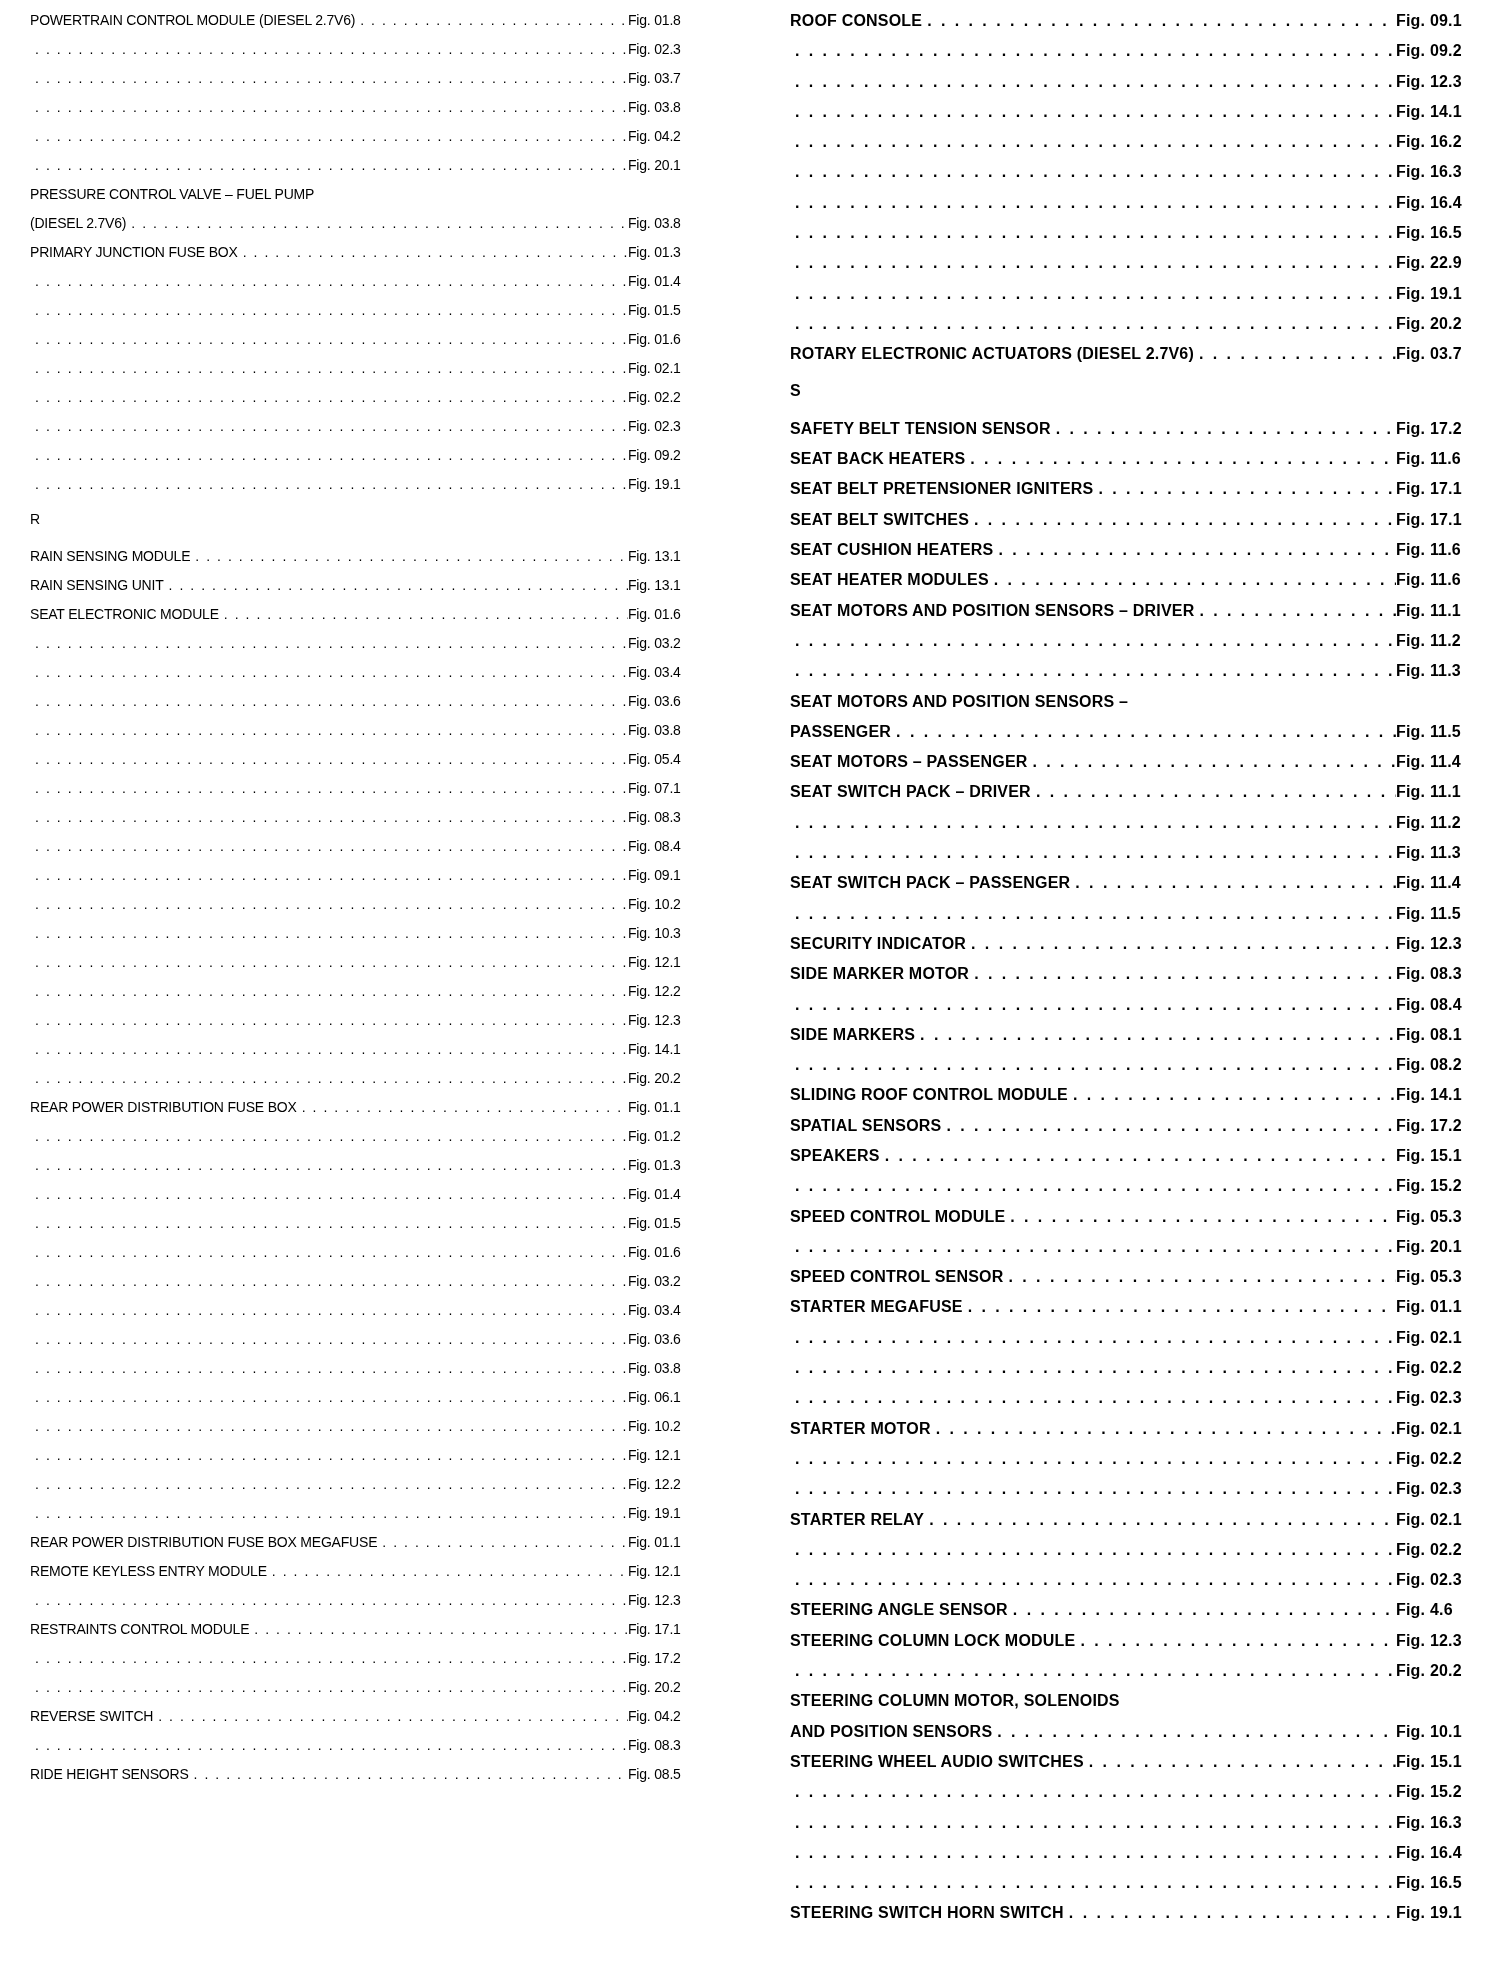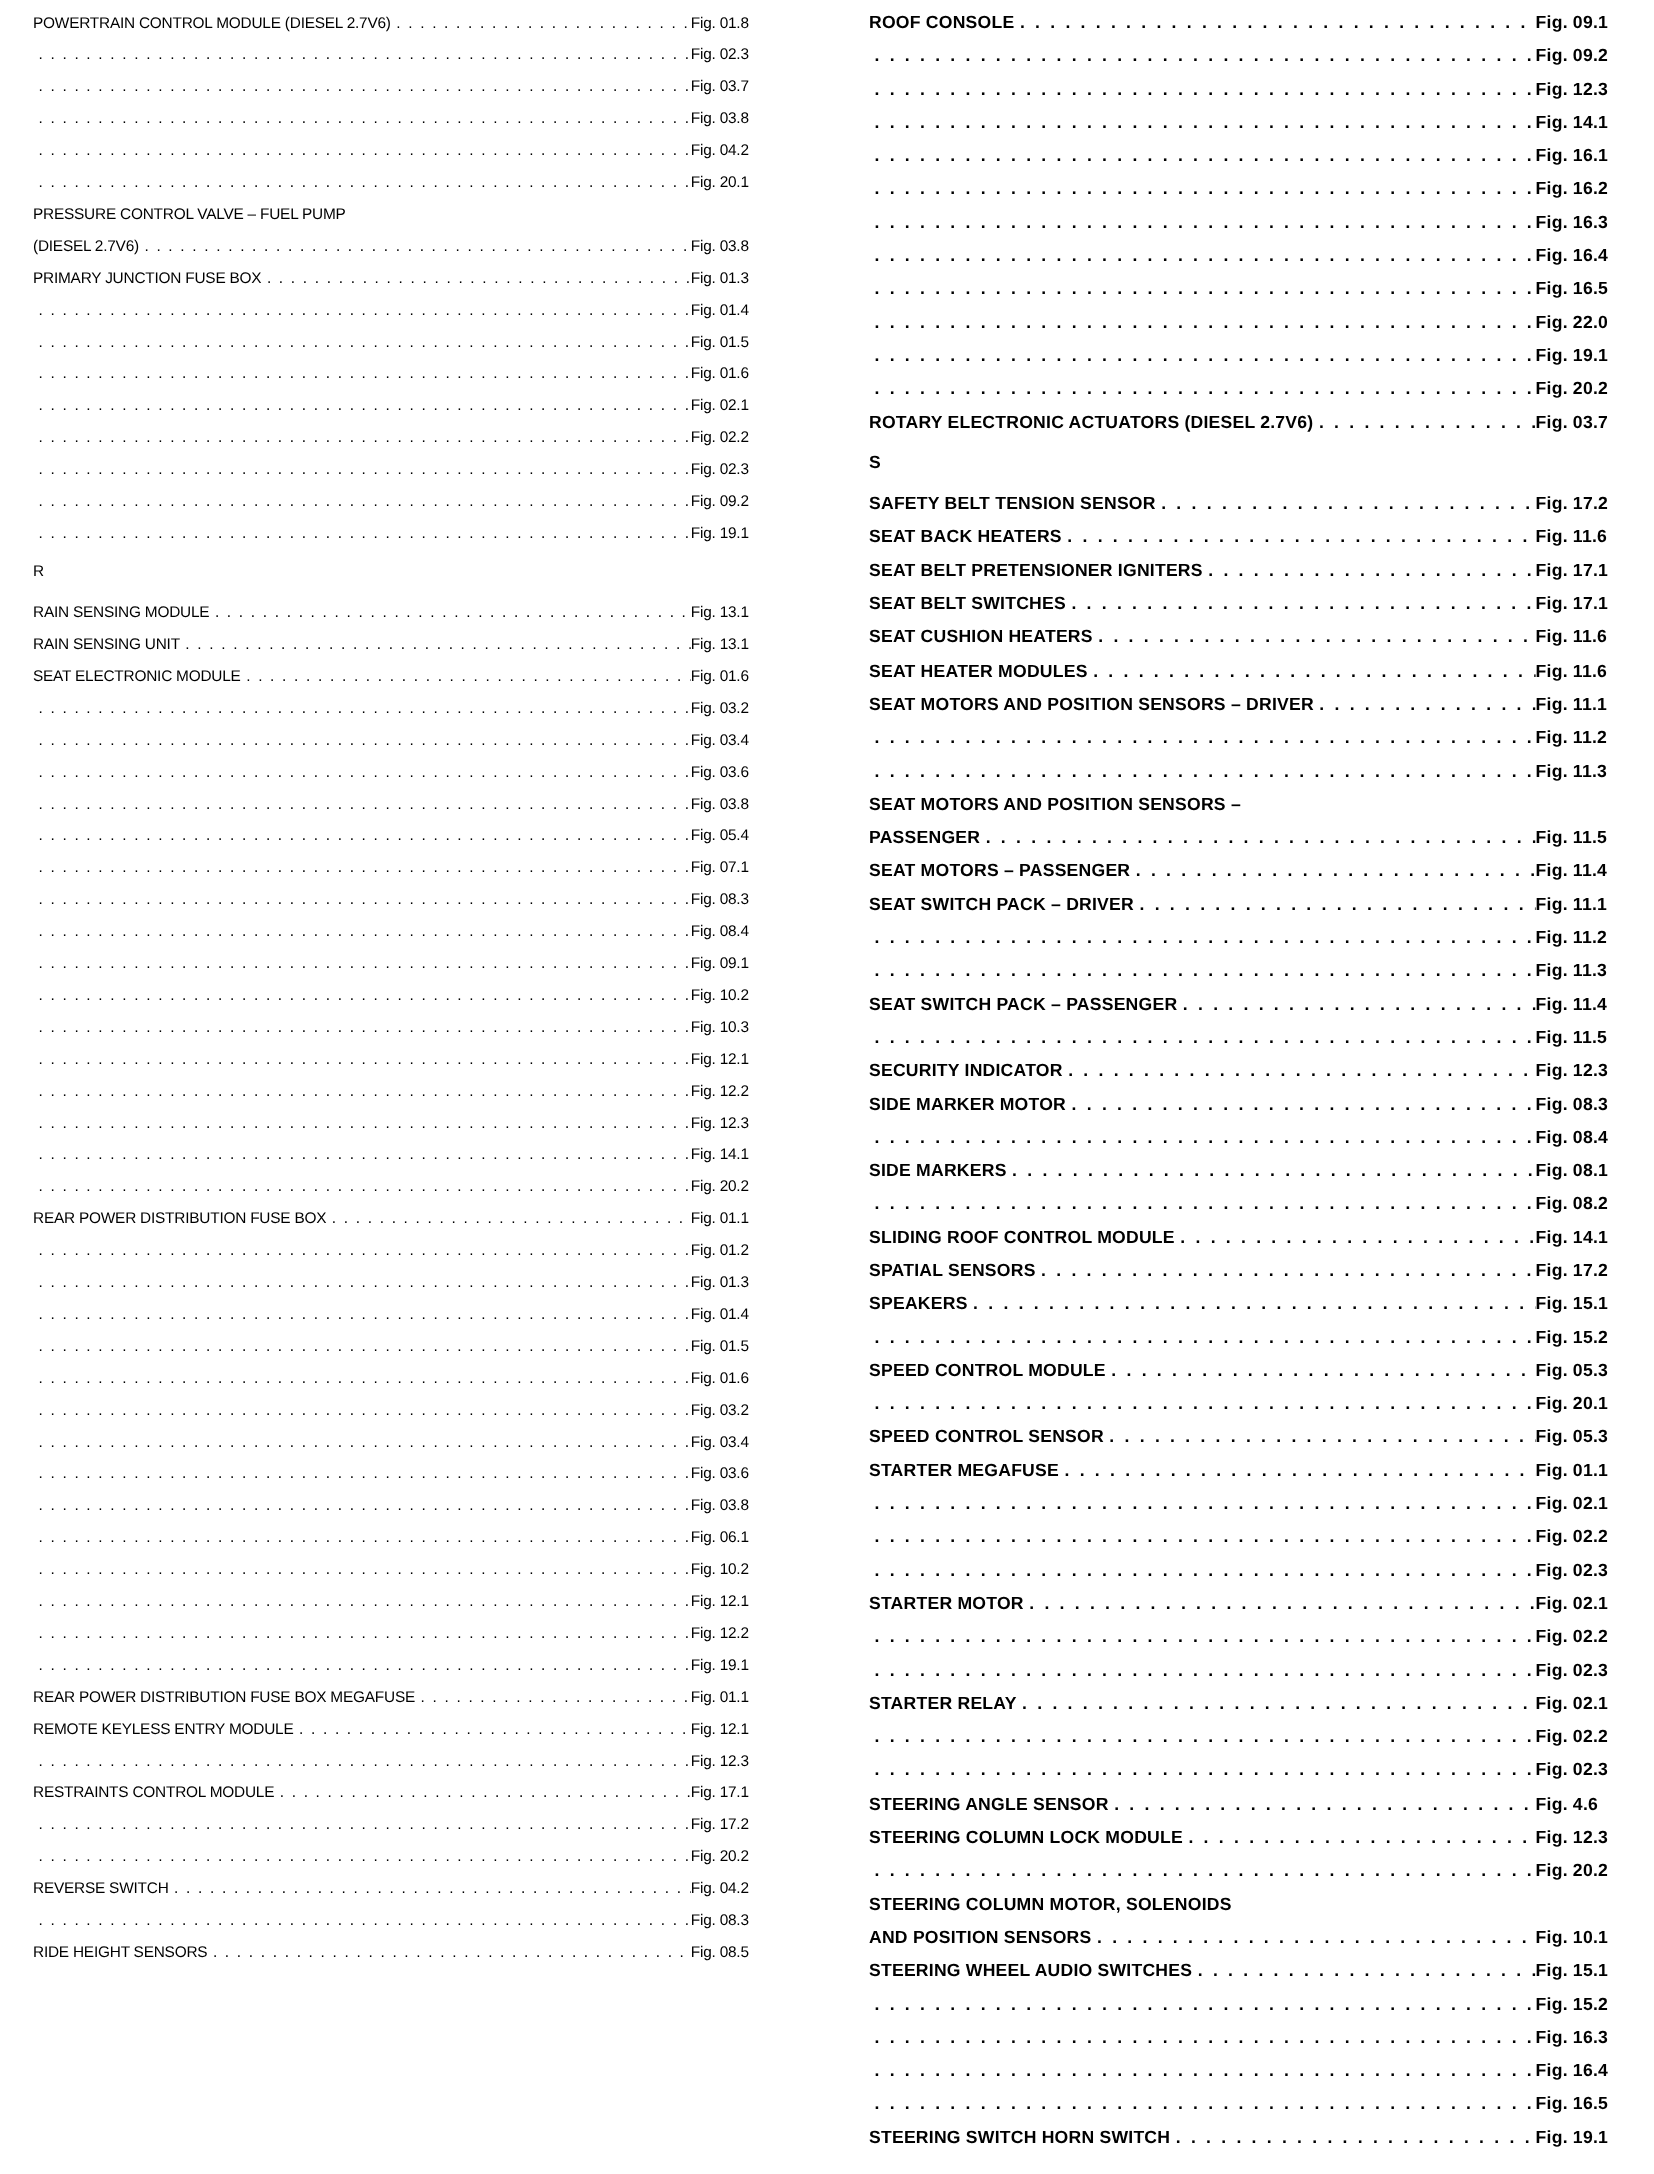--- a/index.html
+++ b/index.html
@@ -363,46 +363,41 @@
     <span class="fig">Fig. 12.3</span>
   </div>
       <div class="line cont">
     <span class="label"></span>
     <span class="leader"></span>
     <span class="fig">Fig. 14.1</span>
   </div>
       <div class="line cont">
     <span class="label"></span>
     <span class="leader"></span>
-    <span class="fig">Fig. 16.1</span>
-  </div>
-      <div class="line cont">
-    <span class="label"></span>
-    <span class="leader"></span>
     <span class="fig">Fig. 16.2</span>
   </div>
       <div class="line cont">
     <span class="label"></span>
     <span class="leader"></span>
     <span class="fig">Fig. 16.3</span>
   </div>
       <div class="line cont">
     <span class="label"></span>
     <span class="leader"></span>
     <span class="fig">Fig. 16.4</span>
   </div>
       <div class="line cont">
     <span class="label"></span>
     <span class="leader"></span>
     <span class="fig">Fig. 16.5</span>
   </div>
       <div class="line cont">
     <span class="label"></span>
     <span class="leader"></span>
-    <span class="fig">Fig. 22.0</span>
+    <span class="fig">Fig. 22.9</span>
   </div>
       <div class="line cont">
     <span class="label"></span>
     <span class="leader"></span>
     <span class="fig">Fig. 19.1</span>
   </div>
       <div class="line cont">
     <span class="label"></span>
     <span class="leader"></span>
     <span class="fig">Fig. 20.2</span>

